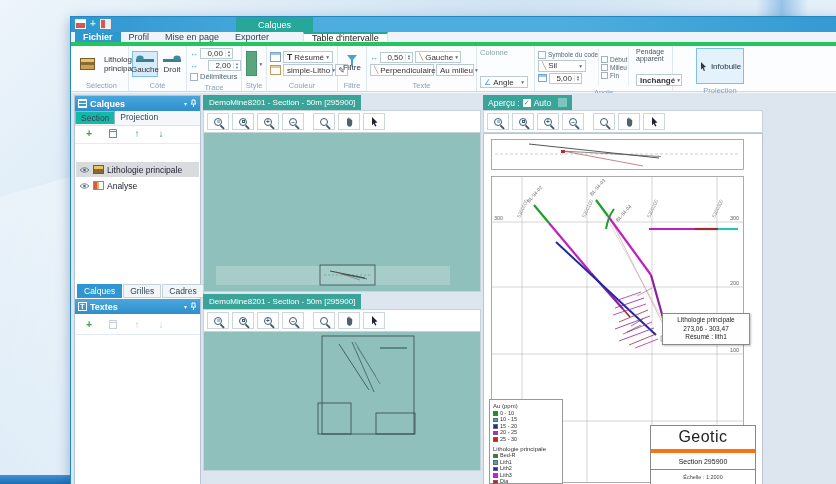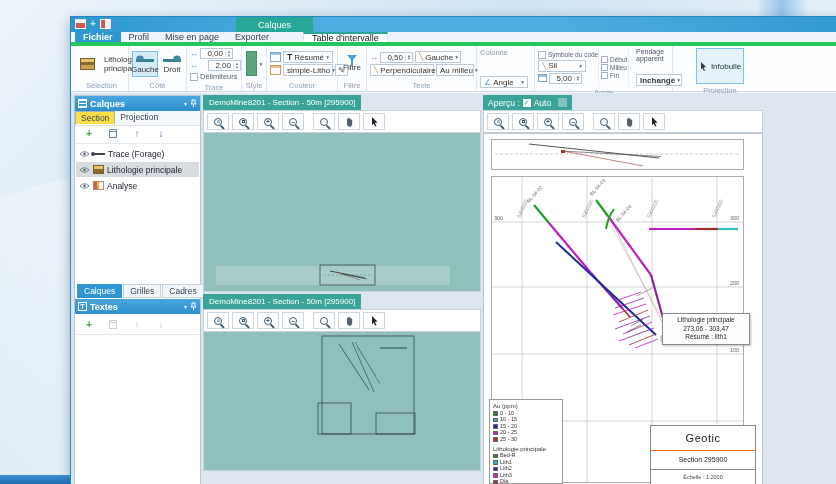--- a/index.html
+++ b/index.html
@@ -86,21 +86,21 @@
   
   .phead{position:absolute;left:0;right:0;height:15px;color:#fff;font-size:9px;display:flex;align-items:center;gap:3px;padding:0 3px;
     background:linear-gradient(180deg,#4aa6dd,#2e8fcb)}
   .phead .sp{flex:1}
   .ic-layers{width:9px;height:9px;border:1px solid #fff;background:repeating-linear-gradient(180deg,#fff 0 1px,transparent 1px 3px);flex:none}
   .ic-T{width:9px;height:9px;border:1px solid #fff;font-size:7px;line-height:8px;text-align:center;font-weight:bold;flex:none}
   .ic-T::before{content:"T"}
   .pinbox{display:flex;gap:3px;align-items:center;font-size:6px;color:#e8f4fb}
   .ptabs{position:absolute;left:0;right:0;display:flex;font-size:8.5px;color:#345;border-bottom:1px solid #dbe4ec;background:#f4f8fb}
   .ptab{padding:1px 5px}
-  .ptab.sel{background:#fde047;border:1px solid #9fb3c4;border-bottom:1px solid #fff}
+  .ptab.sel{background:#14b8a6;border:1px solid #9fb3c4;border-bottom:1px solid #fff}
   .ptools{position:absolute;left:0;right:0;display:flex;gap:2px;padding:2px 3px;border-bottom:1px solid #e4ebf1}
   .ptbtn{width:22px;height:15px;display:flex;align-items:center;justify-content:center;font-size:10px;border:1px solid transparent}
   .g-plus{color:#3aa33a;font-weight:bold} .g-plus::before{content:"+"}
   .g-up{color:#2f7fc1} .g-up::before{content:"↑"}
   .g-dn{color:#2f7fc1} .g-dn::before{content:"↓"}
   .ic-trash{width:8px;height:9px;border:1px solid #6a8ba8;border-top:3px double #6a8ba8;border-radius:1px}
   .dis{opacity:.4}
   .lrow{position:absolute;left:1px;right:1px;height:15px;display:flex;align-items:center;gap:3px;padding:0 3px;font-size:8.5px;color:#223}
   .lrow.sel{background:#d8dcdf}
   .ic-trace{width:12px;height:2px;background:#445;position:relative;flex:none}
@@ -133,21 +133,21 @@
   .g-check::before{content:"✓"}
   .pvpin{width:9px;height:9px;background:#7fc4bc;margin-left:4px}
   .pvcanvas{position:absolute;left:0;background:#fff;border:1px solid #b7c6d2}
   .tooltip{position:absolute;background:#fefefe;border:1px solid #8a8a8a;box-shadow:1px 1px 2px rgba(0,0,0,.25);
     font-size:6.5px;line-height:8.5px;text-align:center;padding:2px 3px;color:#222;white-space:nowrap}
   .legend{position:absolute;background:#fff;border:1px solid #999;padding:2px 3px;font-size:5.5px;color:#333;line-height:7px}
   .legend .ttl{font-size:6px;margin-top:1px}
   .lgrow{display:flex;align-items:center;gap:2px;height:6.5px}
   .lgsw{width:5px;height:4.5px;flex:none;border:.5px solid #666}
   .tblock{position:absolute;background:#fff;border:1px solid #888;display:flex;flex-direction:column;text-align:center;color:#222}
-  .tblock .r1{flex:4;display:flex;align-items:center;justify-content:center;font-size:11px;letter-spacing:.5px;border-bottom:1px solid #f97316}
+  .tblock .r1{flex:4;display:flex;align-items:center;justify-content:center;font-size:16px;letter-spacing:.5px;border-bottom:4px solid #f97316}
   .tblock .r2{flex:3;display:flex;align-items:center;justify-content:center;font-size:7px;border-bottom:1px solid #888}
   .tblock .r3{flex:2.4;display:flex;align-items:center;justify-content:center;font-size:5.5px;color:#444}
 </style>
 </head>
 <body>
 
 <div class="desktop">
   <div class="stripeA"></div>
   <div class="stripeB"></div>
   <div class="bottombar"></div>
@@ -405,28 +405,20 @@
             </span>
           <span class="ptbtn">
               <i class="ic-trash"></i>
             </span>
           <span class="ptbtn">
               <i class="g-up"></i>
             </span>
           <span class="ptbtn">
               <i class="g-dn"></i>
             </span>
-        </div>
-        <div class="lrow" style="top:50px">
-          <svg width="11" height="8">
-              <path d="M1 4q4.5-4.6 9 0q-4.5 4.6-9 0z" fill="none" stroke="#567" stroke-width=".8"></path>
-              <circle cx="5.5" cy="4" r="1.3" fill="#567"></circle>
-            </svg>
-          <span class="ic-trace"></span>
-          <span>Trace (Forage)</span>
         </div>
         <div class="lrow sel" style="top:66px">
           <svg width="11" height="8">
               <path d="M1 4q4.5-4.6 9 0q-4.5 4.6-9 0z" fill="none" stroke="#567" stroke-width=".8"></path>
               <circle cx="5.5" cy="4" r="1.3" fill="#567"></circle>
             </svg>
           <span class="ic-lith2"></span>
           <span>Lithologie principale</span>
         </div>
         <div class="lrow" style="top:82px">

